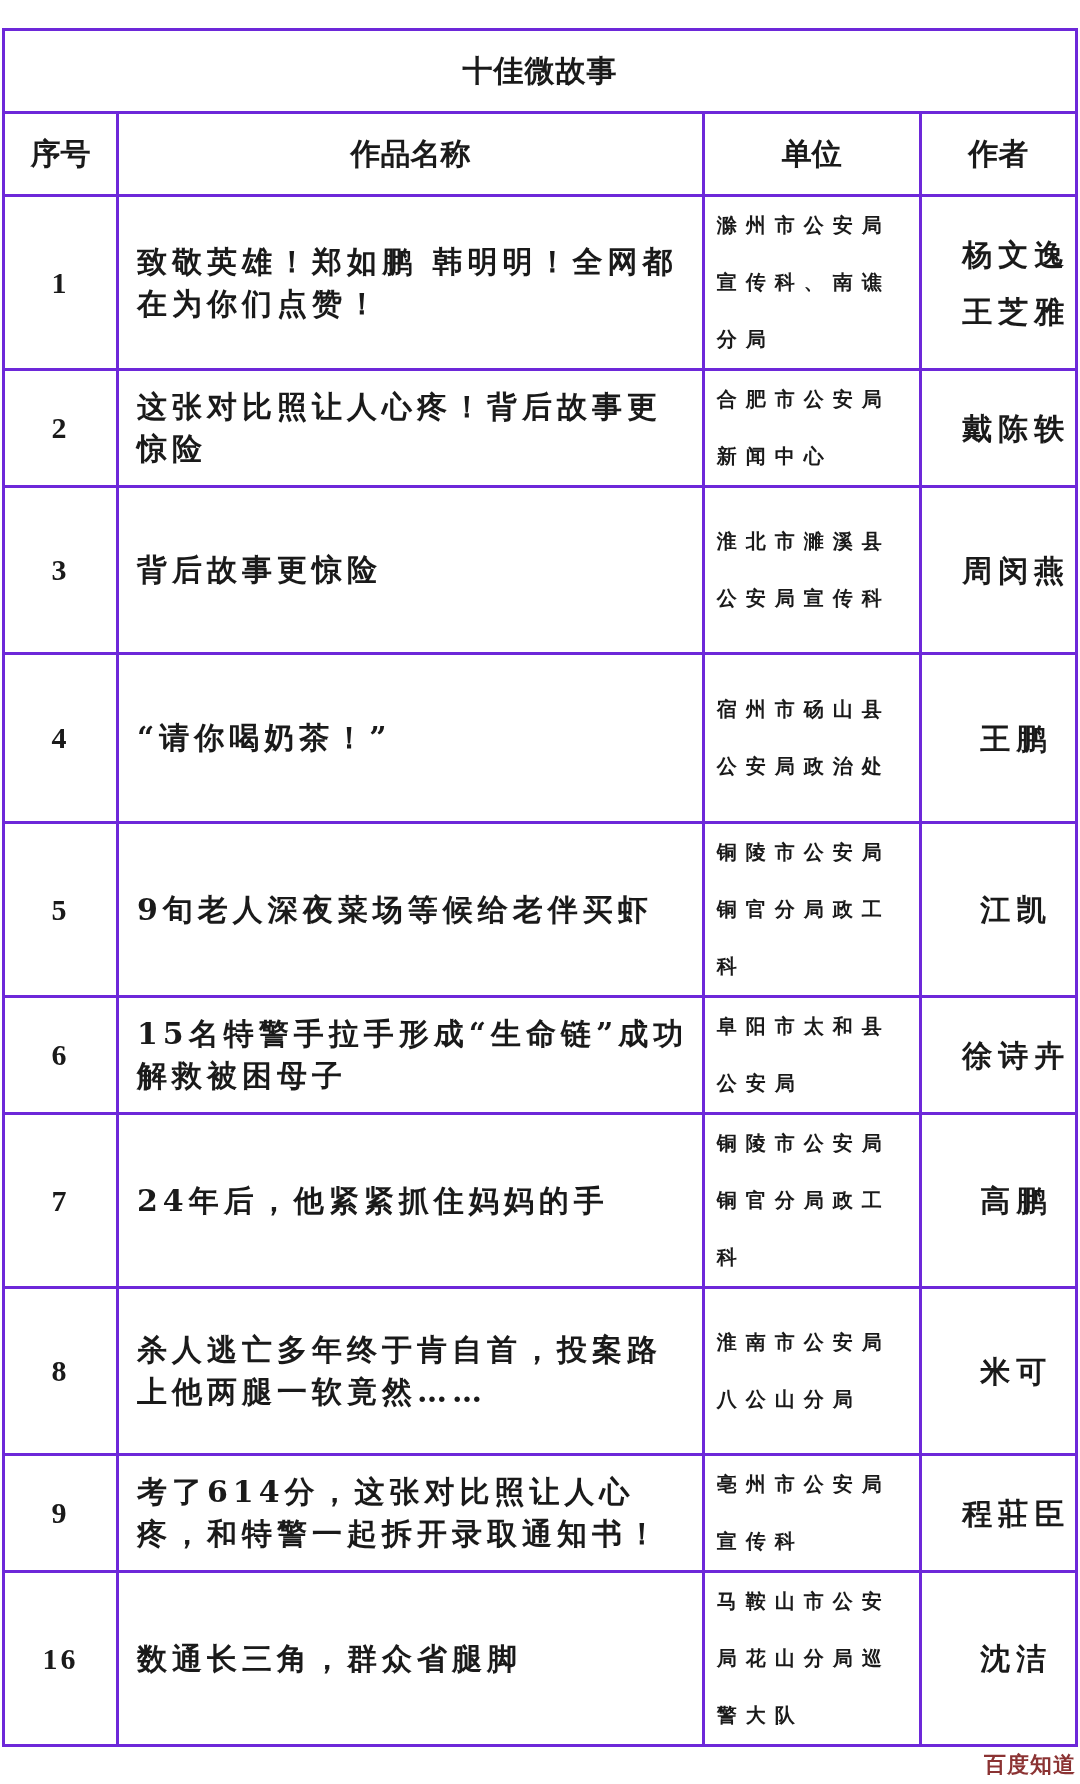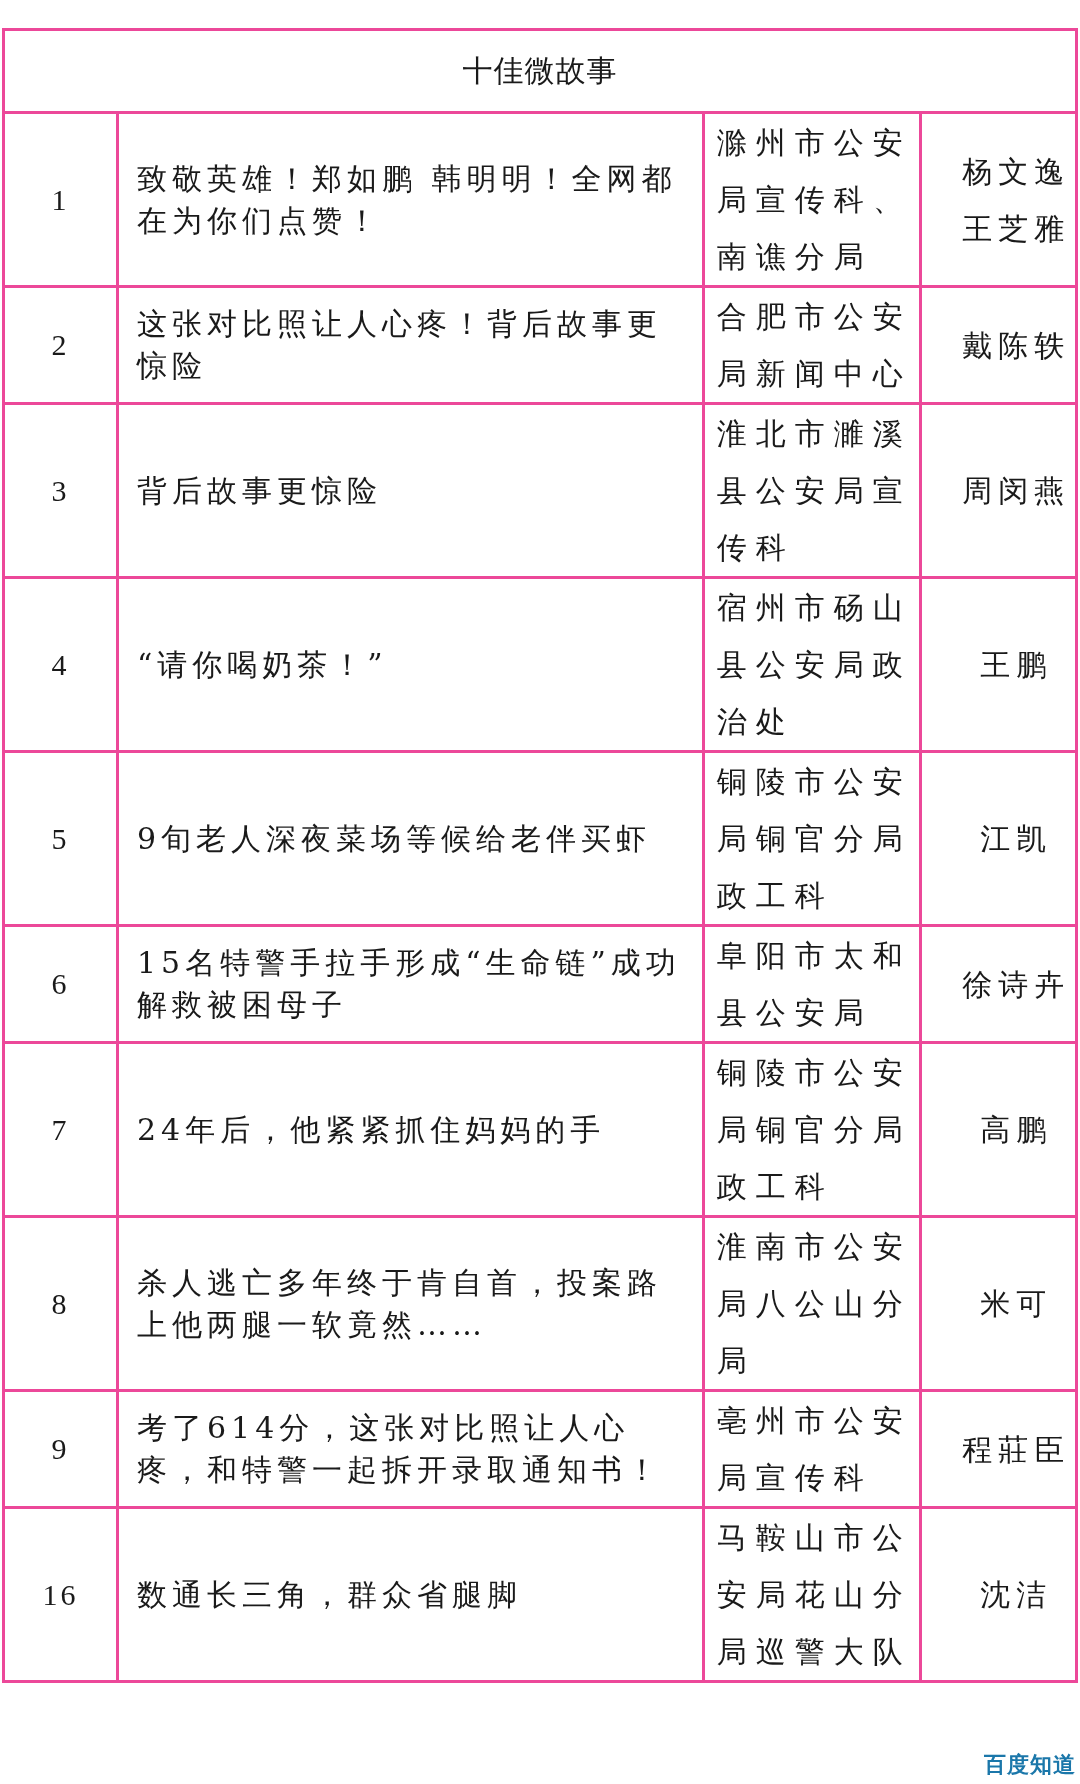--- a/index.html
+++ b/index.html
@@ -20,23 +20,24 @@
       left: 2px;
       top: 28px;
       width: 1076px;
     }
     table.awards {
       border-collapse: collapse;
       width: 1076px;
       table-layout: fixed;
     }
     table.awards td {
-      border: 3px solid #ec4899;
+      border: 3px solid #6d28d9;
       padding: 0;
       vertical-align: middle;
+      font-weight: bold;
     }
     .title-cell {
       height: 80px;
       text-align: center;
       font-family: "DejaVu Sans", "Liberation Sans", sans-serif;
       font-size: 30px;
       letter-spacing: 1px;
     }
     .hdr-cell {
       height: 80px;
@@ -59,21 +60,21 @@
       padding: 0 12px 0 18px !important;
       text-align: left;
       font-size: 30px;
       line-height: 42px;
       letter-spacing: 5px;
       word-break: break-all;
     }
     .unit-text {
       padding: 0 6px 0 12px !important;
       text-align: left;
-      font-size: 30px;
+      font-size: 20px;
       line-height: 57px;
       letter-spacing: 9px;
       word-break: break-all;
     }
     .author-text {
       text-align: center;
       font-size: 30px;
       line-height: 57px;
       letter-spacing: 6px;
     }
@@ -89,41 +90,47 @@
     .r9 { height: 114px; }
     .r10 { height: 168px; }
 
     .watermark {
       position: absolute;
       right: 4px;
       bottom: 4px;
       font-family: "DejaVu Sans", "Liberation Sans", sans-serif;
       font-weight: bold;
       font-size: 22px;
-      color: #0369a1;
+      color: #7f1d1d;
       opacity: 0.9;
       letter-spacing: 1px;
       background: rgba(255,255,255,0.6);
     }
   </style>
 </head>
 <body>
 
 <div class="table-wrap">
   <table class="awards">
     <colgroup>
       <col class="col-num">
       <col class="col-title">
       <col class="col-unit">
       <col class="col-author">
     </colgroup>
     <tbody>
       <tr>
         <td colspan="4" class="title-cell">十佳微故事</td>
       </tr>
+      <tr>
+        <td class="hdr-cell">序号</td>
+        <td class="hdr-cell">作品名称</td>
+        <td class="hdr-cell">单位</td>
+        <td class="hdr-cell">作者</td>
+      </tr>
 
       <tr class="r1">
         <td class="num-cell">1</td>
         <td class="title-text">致敬英雄！郑如鹏 韩明明！全网都在为你们点赞！</td>
         <td class="unit-text">滁州市公安局宣传科、南谯分局</td>
         <td class="author-text">
           <span class="author-line">杨文逸</span>
           <span class="author-line">王芝雅</span>
         </td>
       </tr>

